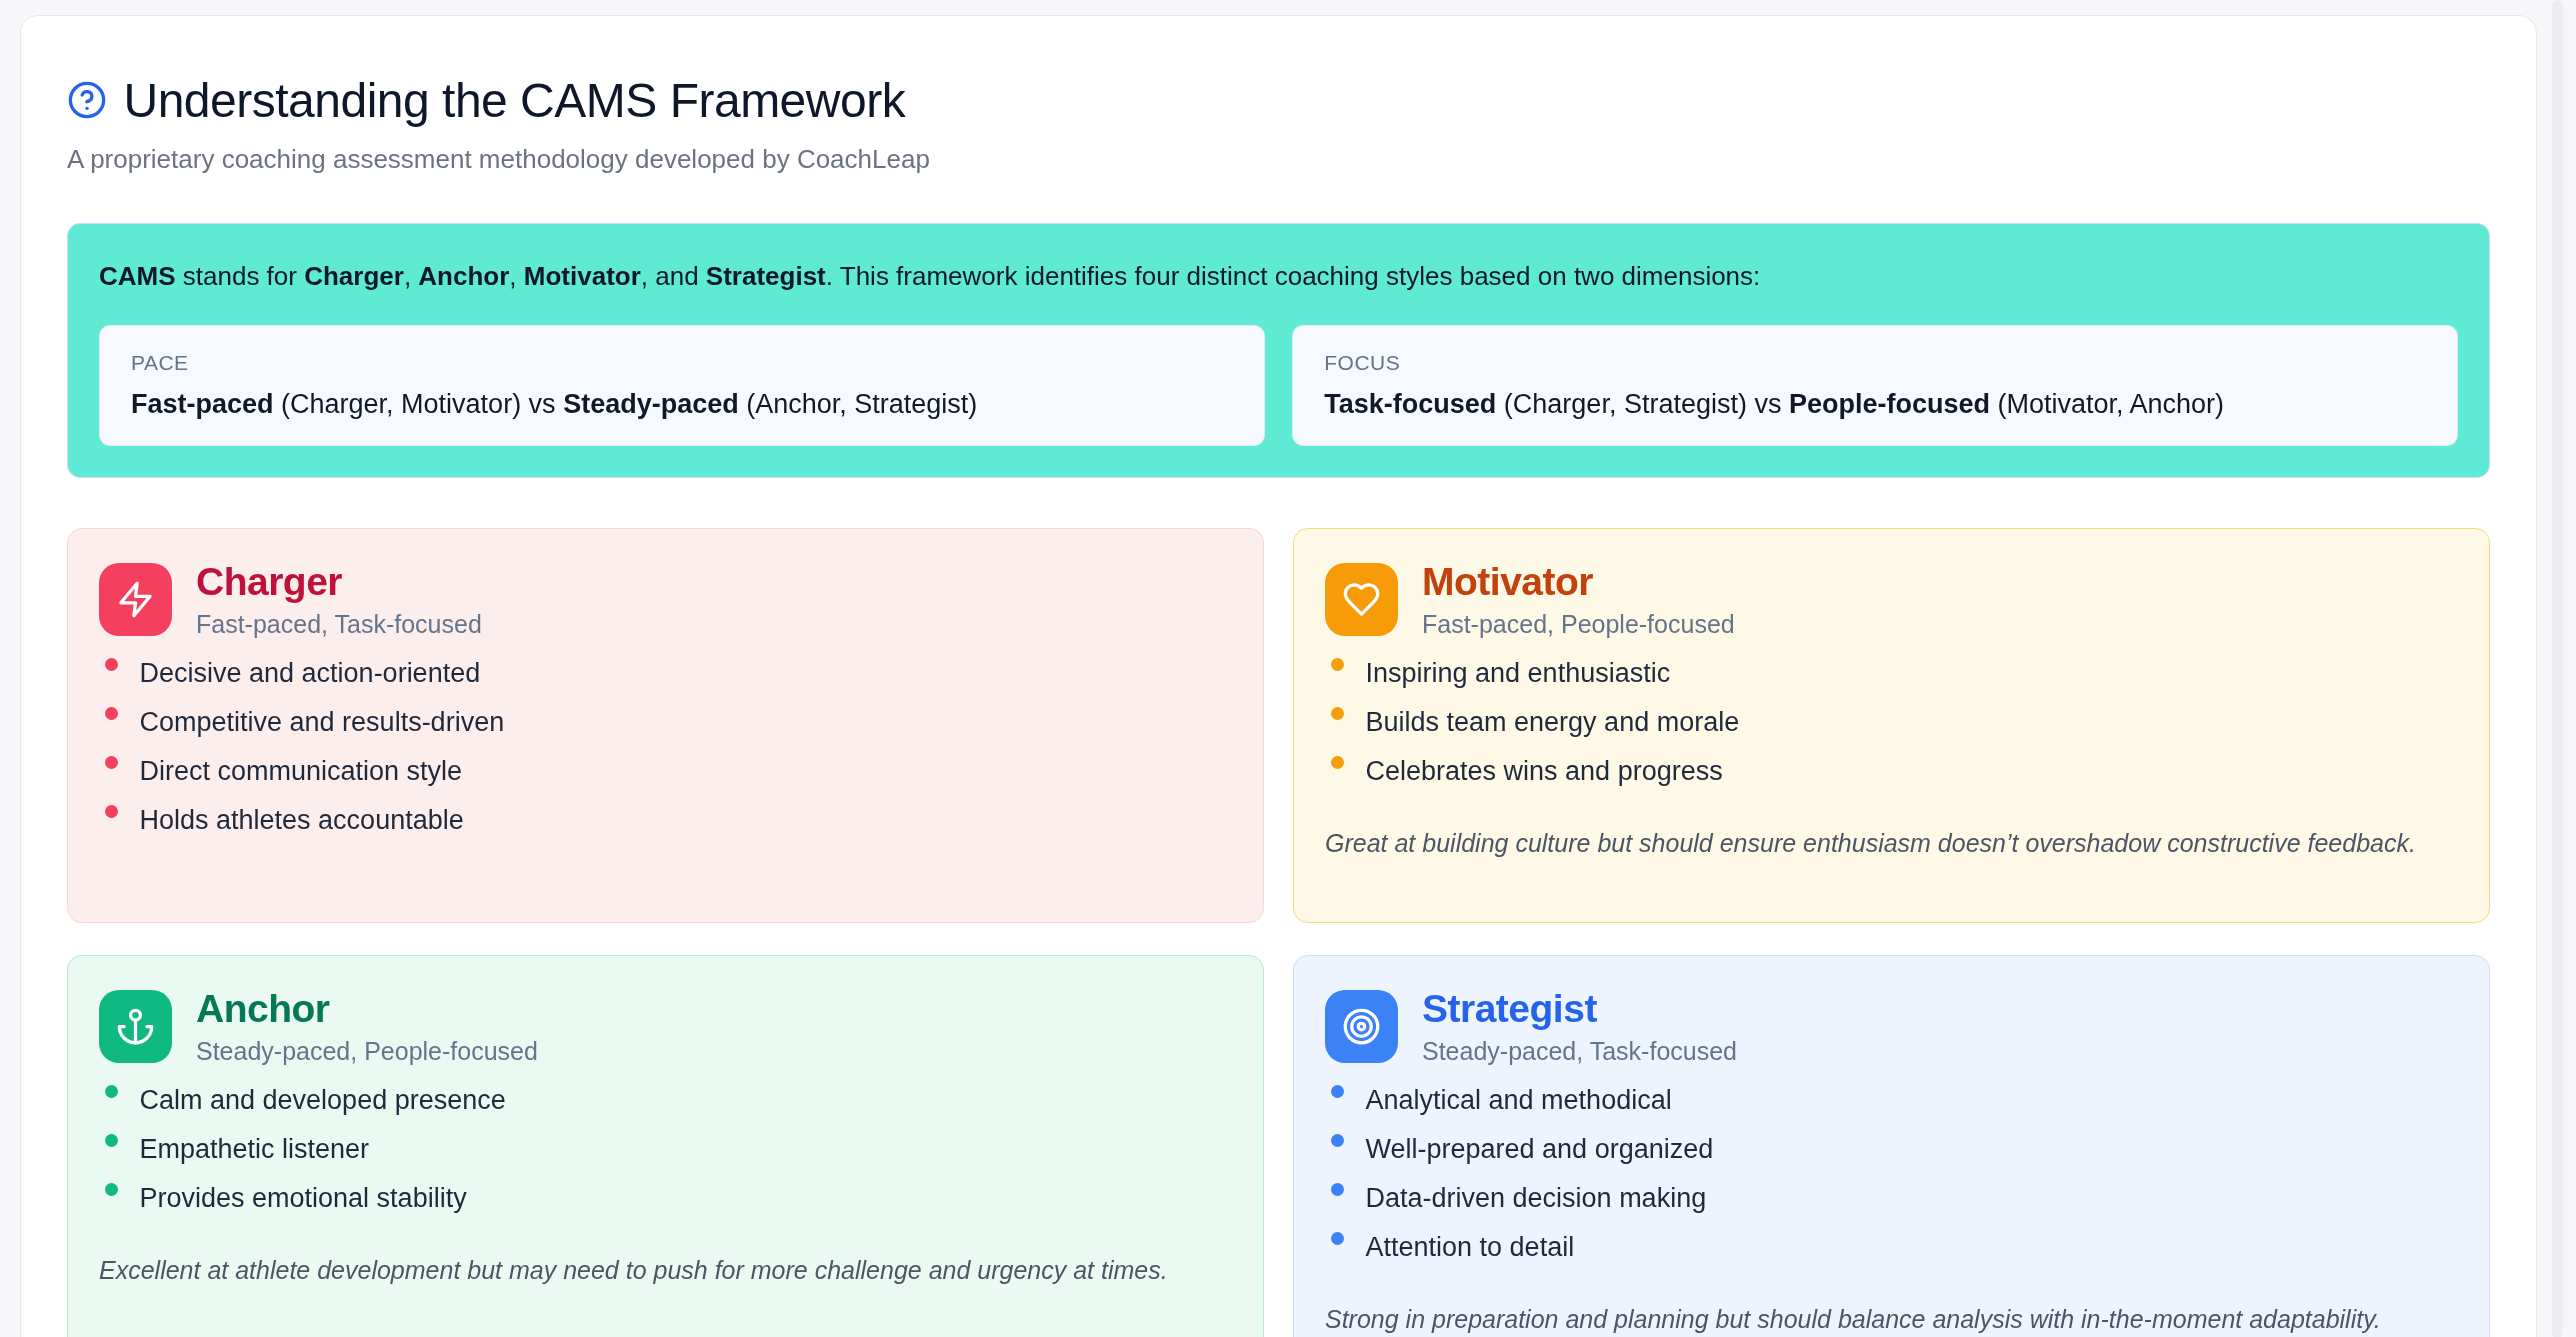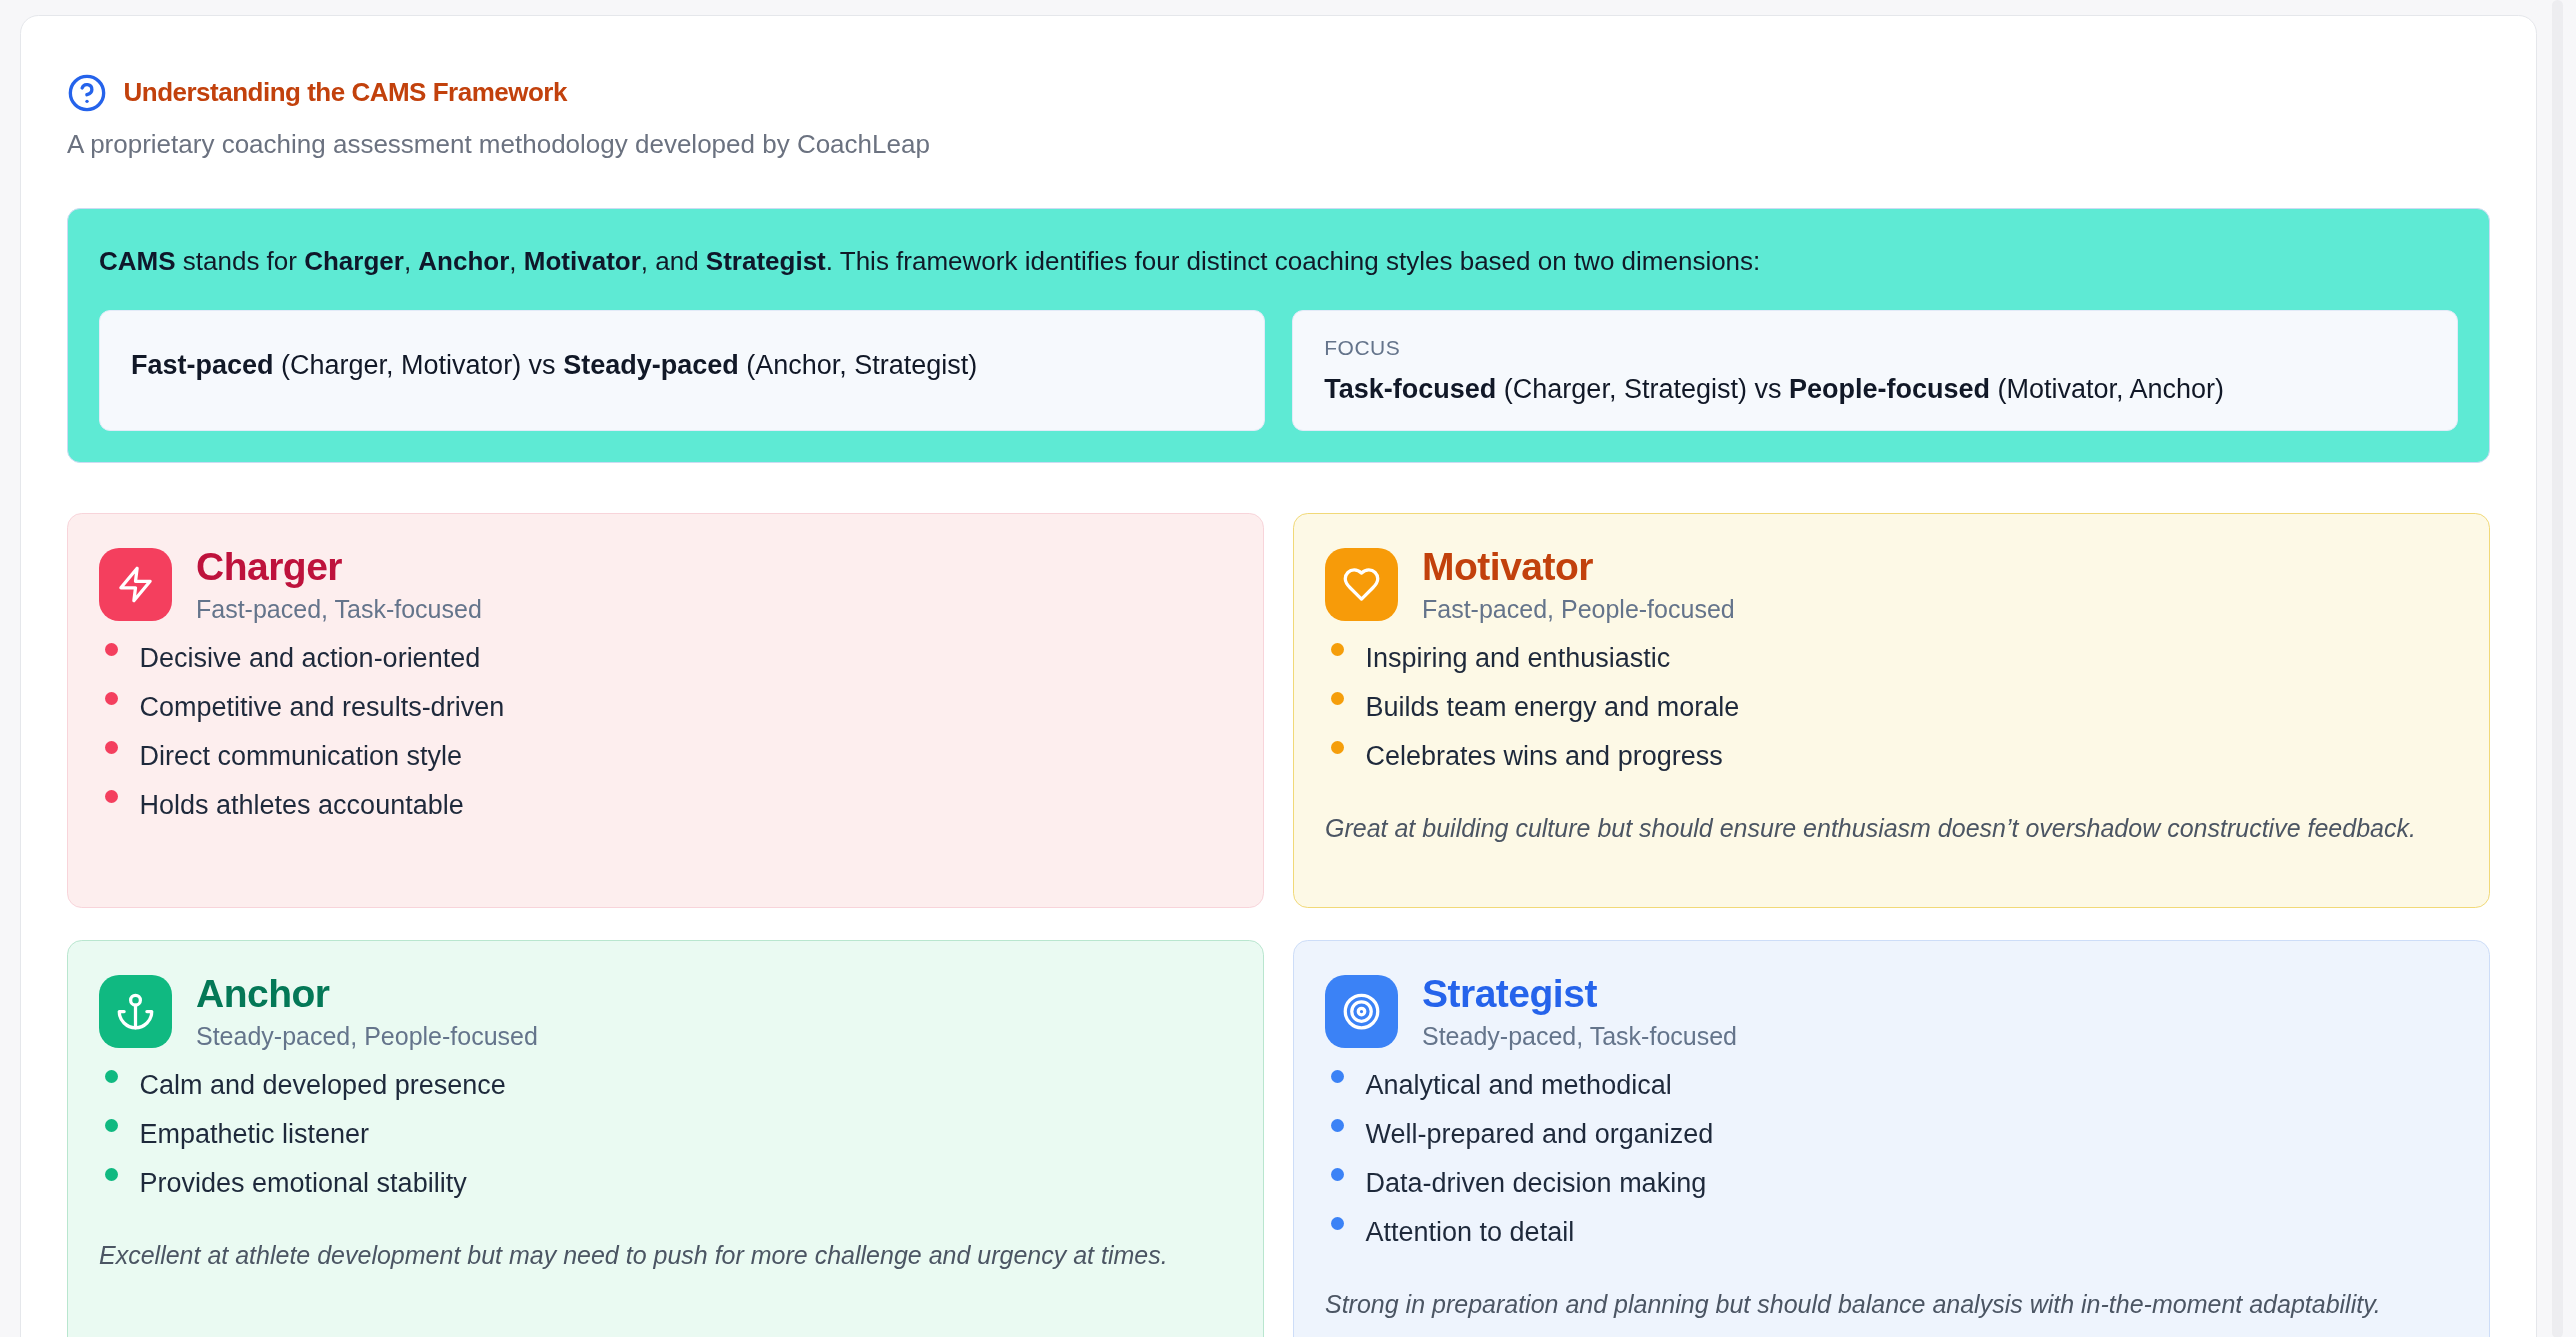--- a/index.html
+++ b/index.html
@@ -17,21 +17,21 @@
     width: 2517px; height: 1433px;
     background: #ffffff;
     border: 1.8px solid #e5e7eb;
     border-radius: 18.4px;
     padding: 57px 46px 37px 46px;
   }
   
   .header-row { display: flex; align-items: center; gap: 16.5px; }
   .help-badge { width: 40px; height: 40px; display: flex; align-items: center; justify-content: center; flex: 0 0 auto; }
   .help-badge svg { width: 40px; height: 40px; }
-  h1.page-title { margin: 0; font-size: 26px; font-weight: 700; color: #c2410c; letter-spacing: -0.5px; }
+  h1.page-title { margin: 0; font-size: 48px; font-weight: 400; color: #0f172a; letter-spacing: -0.5px; }
   p.page-subtitle { margin: 16.5px 0 0 0; font-size: 26px; color: #6b7280; }
 
   
   .intro-box {
     margin-top: 48px;
     background: #5eead4;
     border: 1.8px solid #ccdbf3;
     border-radius: 13px;
     padding: 37px 31px 31px 31px;
   }
@@ -104,20 +104,21 @@
     </span>
     <h1 class="page-title">Understanding the CAMS Framework</h1>
   </div>
 
   <p class="page-subtitle">A proprietary coaching assessment methodology developed by CoachLeap</p>
 
   <div class="intro-box">
     <p class="intro-line"><strong>CAMS</strong><span> stands for </span><strong>Charger</strong><span>, </span><strong>Anchor</strong><span>, </span><strong>Motivator</strong><span>, and </span><strong>Strategist</strong><span>. This framework identifies four distinct coaching styles based on two dimensions:</span></p>
     <div class="dim-row">
       <div class="dim-box">
+        <p class="dim-label">PACE</p>
         <p class="dim-value"><strong>Fast-paced</strong><span> (Charger, Motivator) vs </span><strong>Steady-paced</strong><span> (Anchor, Strategist)</span></p>
       </div>
       <div class="dim-box">
         <p class="dim-label">FOCUS</p>
         <p class="dim-value"><strong>Task-focused</strong><span> (Charger, Strategist) vs </span><strong>People-focused</strong><span> (Motivator, Anchor)</span></p>
       </div>
     </div>
   </div>
 
   <div class="cards-grid">

